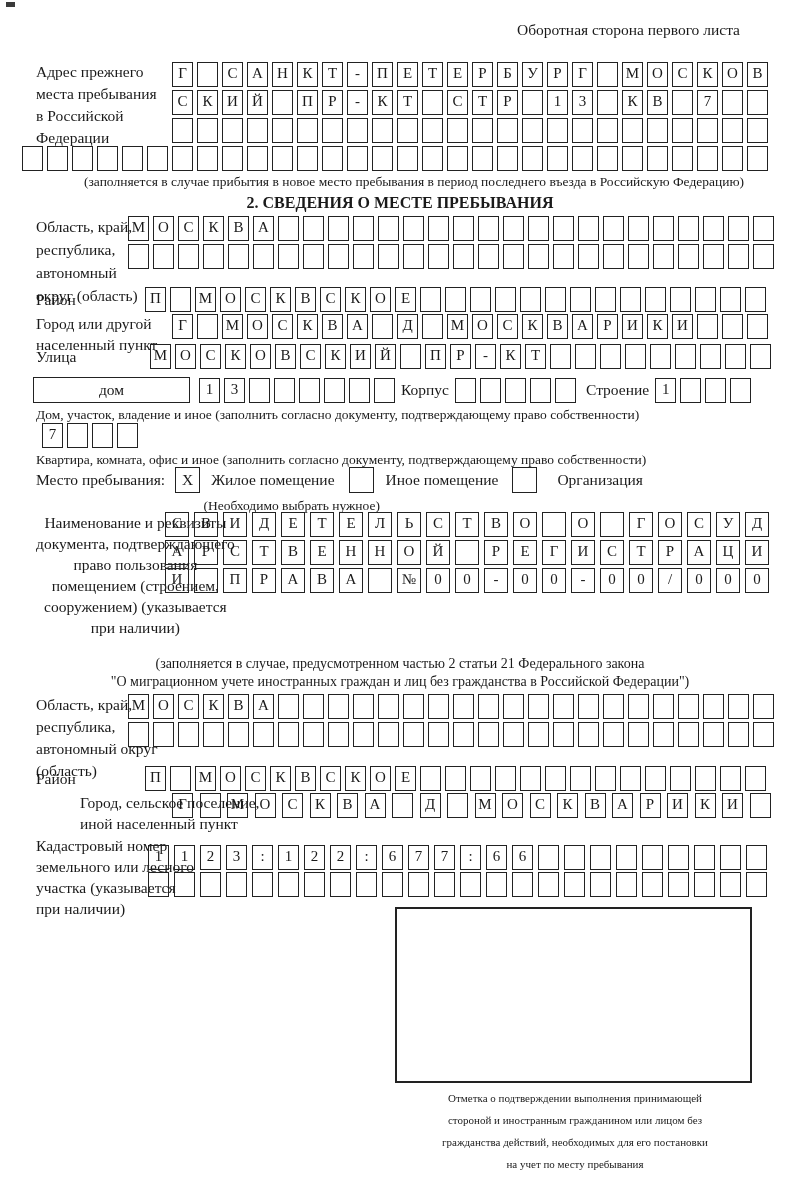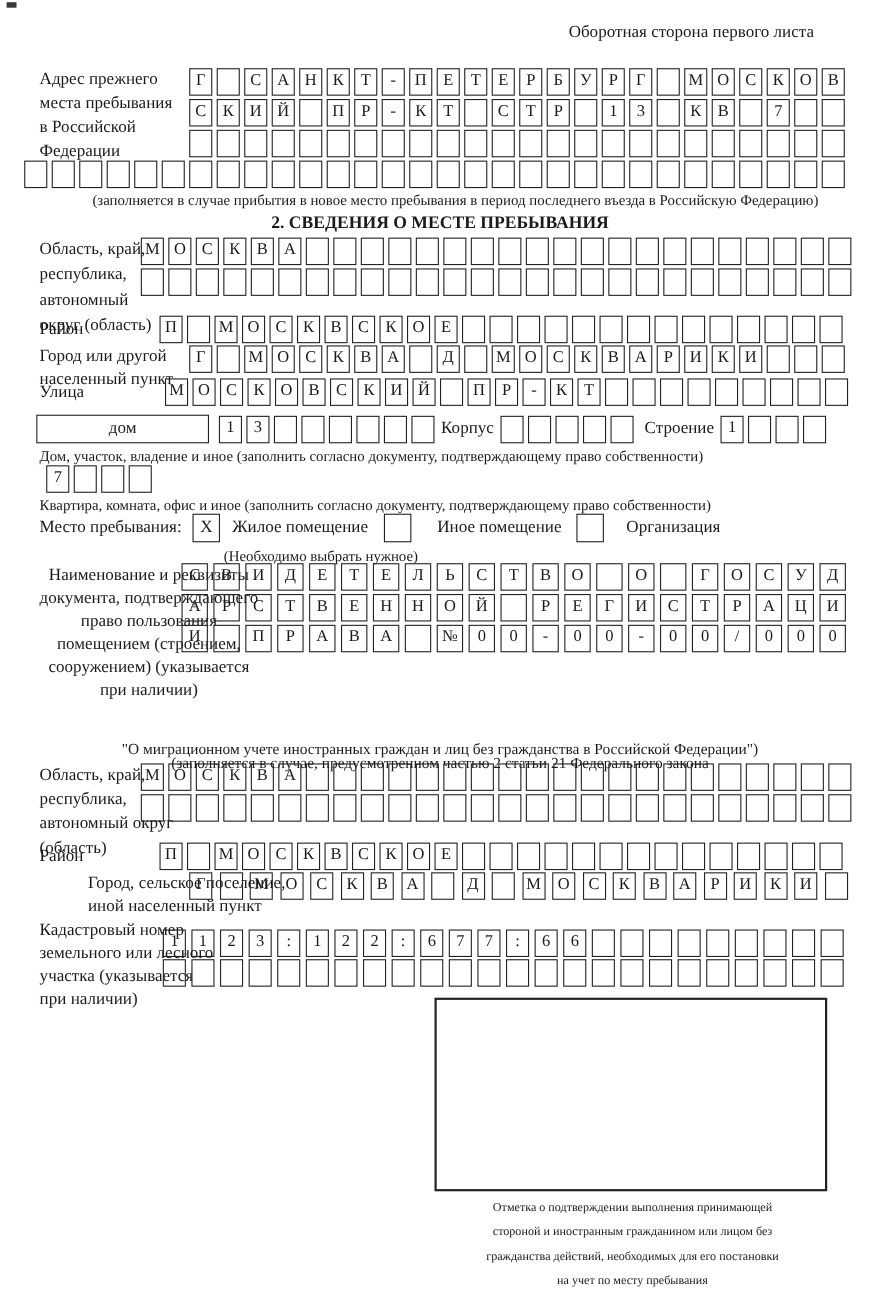--- a/index.html
+++ b/index.html
@@ -346,21 +346,21 @@
         <span class="cell"></span>
       </div>
   </div>
   <div class="note" style="left:36px;top:451px;">Квартира, комната, офис и иное (заполнить согласно документу, подтверждающему право собственности)</div>
 
   <div class="flexrow" style="left:36px;top:467px;">
     <div class="inline-lbl">Место пребывания:</div>
     <div class="cb" style="margin-left:10px;">X</div>
     <div class="opt" style="margin-left:11px;">Жилое помещение</div>
     <div class="cb" style="margin-left:14px;"></div>
-    <div class="opt" style="margin-left:24px;">Иное помещение</div>
+    <div class="opt" style="margin-left:12px;">Иное помещение</div>
     <div class="cb" style="margin-left:14px;"></div>
     <div class="opt" style="margin-left:20px;">Организация</div>
   </div>
   <div class="note" style="left:140px;top:497px;width:240px;text-align:right;">(Необходимо выбрать нужное)</div>
 
   <div class="lbl" style="left:36px;top:512px;line-height:21px;text-align:center;">
       <div>Наименование и реквизиты</div>
       <div>документа, подтверждающего</div>
       <div>право пользования</div>
       <div>помещением (строением,</div>
@@ -430,21 +430,21 @@
       <span class="cell wide">0</span>
       <span class="cell wide">-</span>
       <span class="cell wide">0</span>
       <span class="cell wide">0</span>
       <span class="cell wide">/</span>
       <span class="cell wide">0</span>
       <span class="cell wide">0</span>
       <span class="cell wide">0</span>
     </div>
 
-  <div class="note center" style="top:686px;font-size:14px;">(заполняется в случае, предусмотренном частью 2 статьи 21 Федерального закона</div>
+  <div class="note center" style="top:655px;font-size:14px;">(заполняется в случае, предусмотренном частью 2 статьи 21 Федерального закона</div>
   <div class="note center" style="top:673px;font-size:14px;">"О миграционном учете иностранных граждан и лиц без гражданства в Российской Федерации")</div>
 
   <div class="lbl" style="left:36px;top:694px;">
       <div>Область, край,</div>
       <div>республика,</div>
       <div>автономный округ</div>
       <div>(область)</div>
     </div>
   <div class="cellrow" style="left:128px;top:694px;">
       <span class="cell">М</span>

